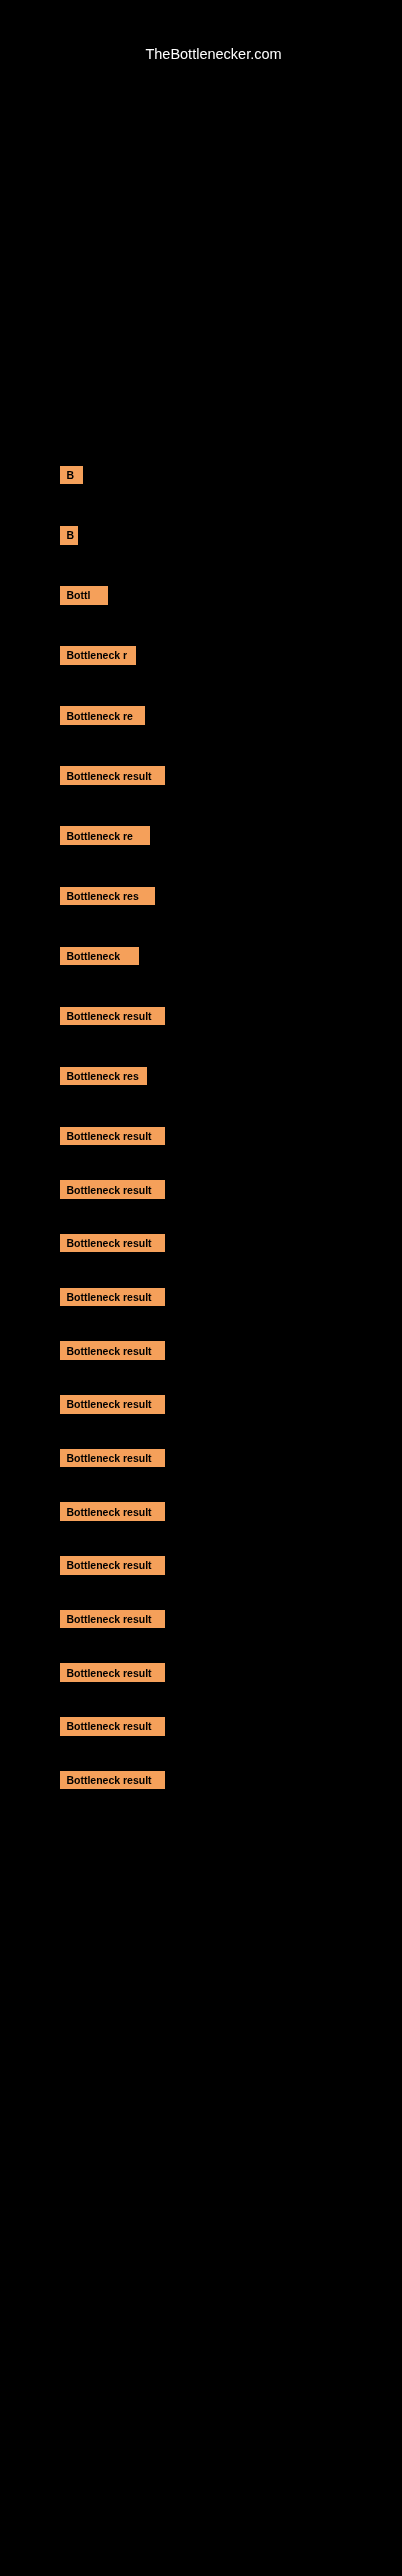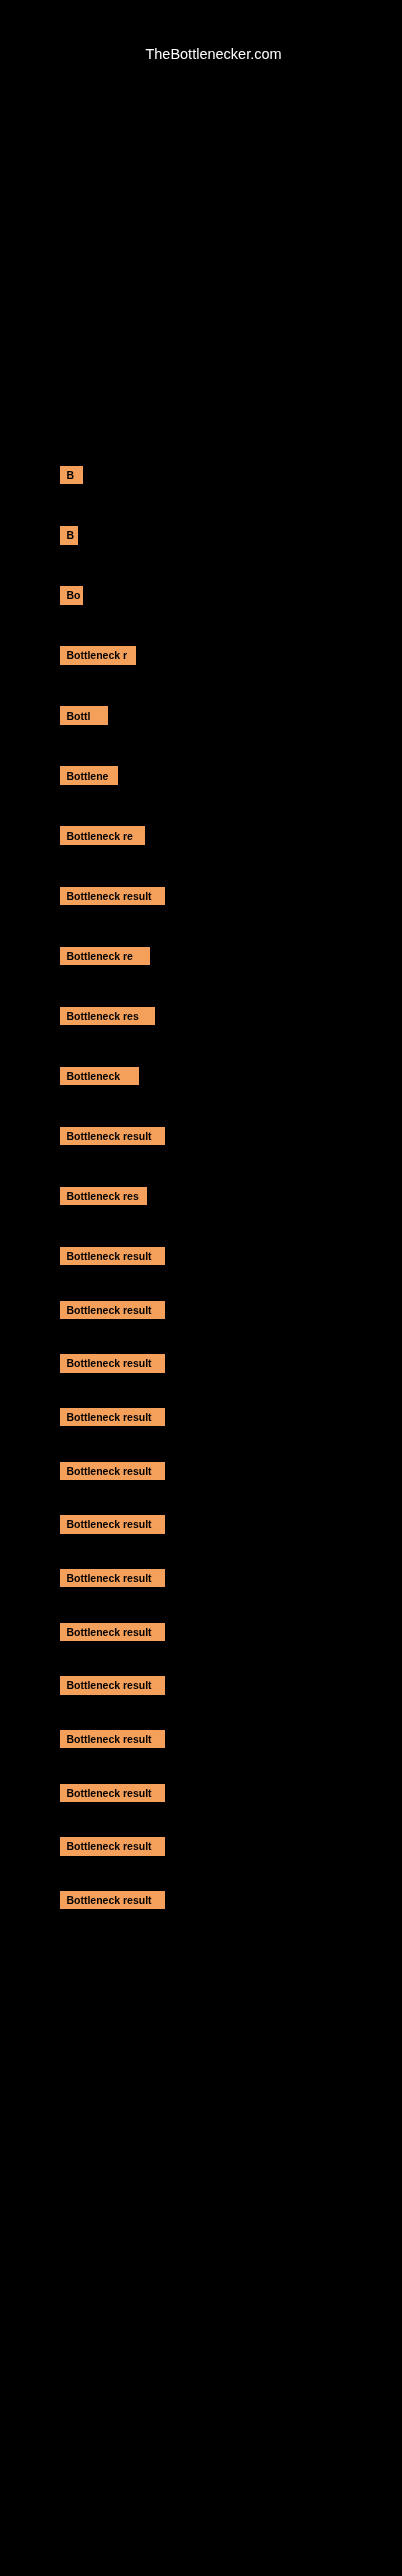--- a/index.html
+++ b/index.html
@@ -84,30 +84,24 @@
 
   <div class="items-container" id="items-container">
 
   <div class="bottleneck-item row-gap-large">
         <div class="bottleneck-label item-w1">B</div>
       </div>
       <div class="bottleneck-item row-gap-large">
         <div class="bottleneck-label item-w2">B</div>
       </div>
       <div class="bottleneck-item row-gap-large">
-        <div class="bottleneck-label item-w3">Bo</div>
+        <div class="bottleneck-label item-w4">Bottl</div>
       </div>
       <div class="bottleneck-item row-gap-large">
         <div class="bottleneck-label item-w5">Bottleneck r</div>
-      </div>
-      <div class="bottleneck-item row-gap-large">
-        <div class="bottleneck-label item-w4">Bottl</div>
-      </div>
-      <div class="bottleneck-item row-gap-large">
-        <div class="bottleneck-label item-w6">Bottlene</div>
       </div>
       <div class="bottleneck-item row-gap-large">
         <div class="bottleneck-label item-w7">Bottleneck re</div>
       </div>
       <div class="bottleneck-item row-gap-large">
         <div class="bottleneck-label item-w8">Bottleneck result</div>
       </div>
       <div class="bottleneck-item row-gap-large">
         <div class="bottleneck-label item-w9">Bottleneck re</div>
       </div>

